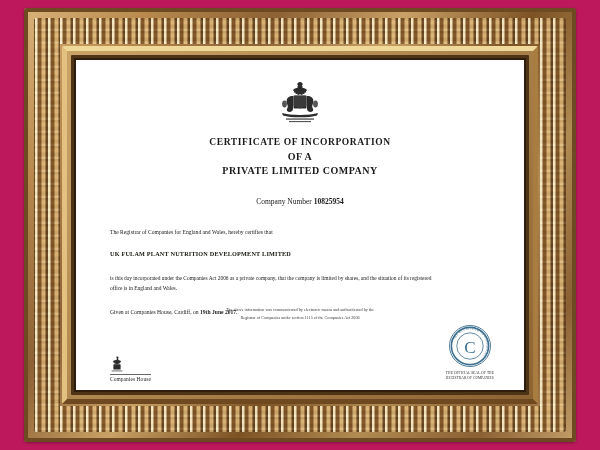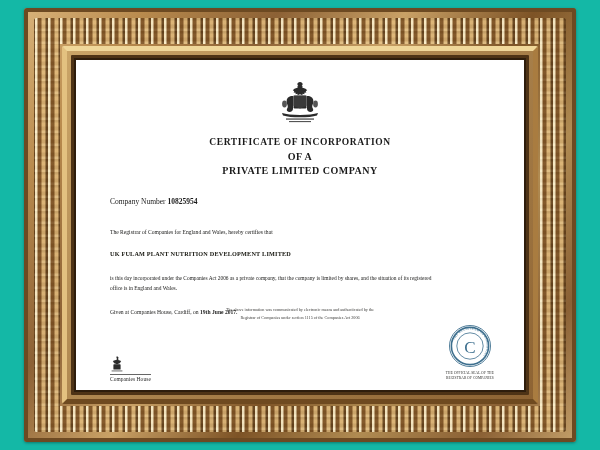--- a/index.html
+++ b/index.html
@@ -9,21 +9,21 @@
     width: 600px;
     height: 450px;
     overflow: hidden;
     font-family: "Liberation Serif", serif;
   }
 
   .stage {
     position: relative;
     width: 600px;
     height: 450px;
-    background: #14b8a6;
+    background: #be185d;
   }
 
   
   .frame-outer {
     position: absolute;
     left: 24px;
     top: 8px;
     width: 552px;
     height: 434px;
     box-sizing: border-box;
@@ -129,20 +129,21 @@
     font-weight: bold;
     font-size: 9.5px;
     letter-spacing: 0.6px;
     color: #1a1a1a;
     line-height: 1.45;
     margin-top: 2px;
   }
   .title .l2 { font-size: 10px; letter-spacing: 0.5px; }
 
   .company-number {
+    text-align: center;
     margin-top: 18px;
     font-size: 7.5px;
     color: #1a1a1a;
   }
   .company-number b { font-weight: bold; }
 
   .body-block {
     margin-top: 22px;
     font-size: 5.6px;
     line-height: 1.75;

